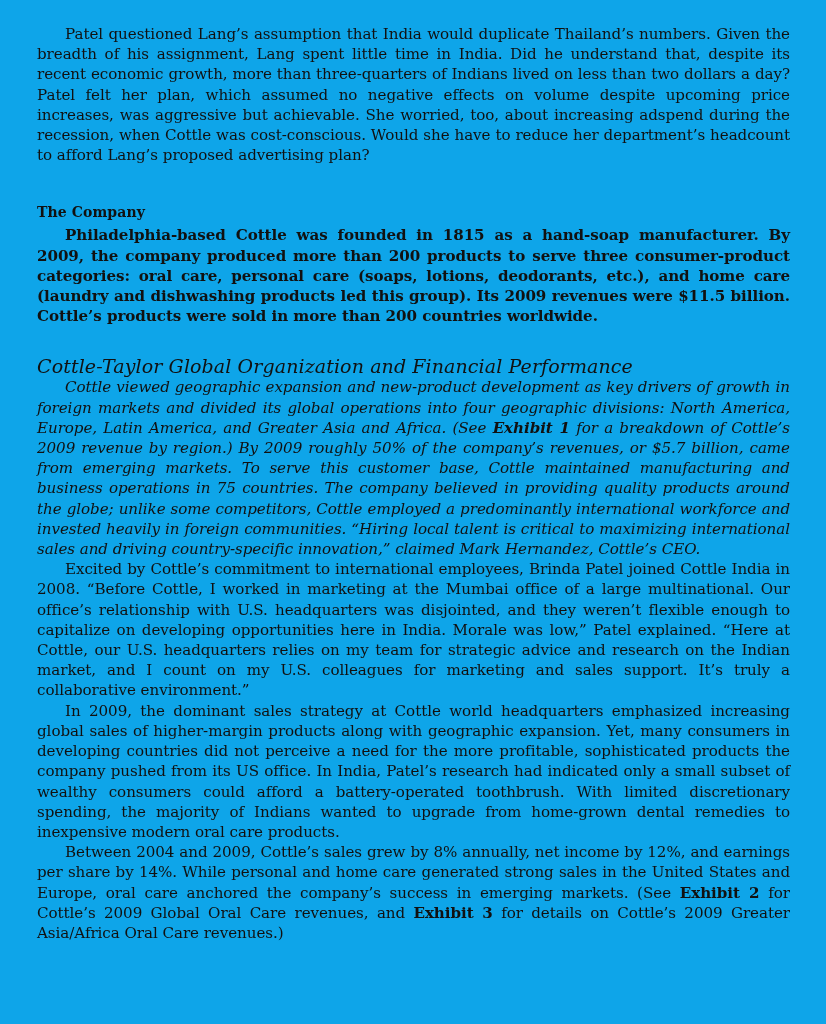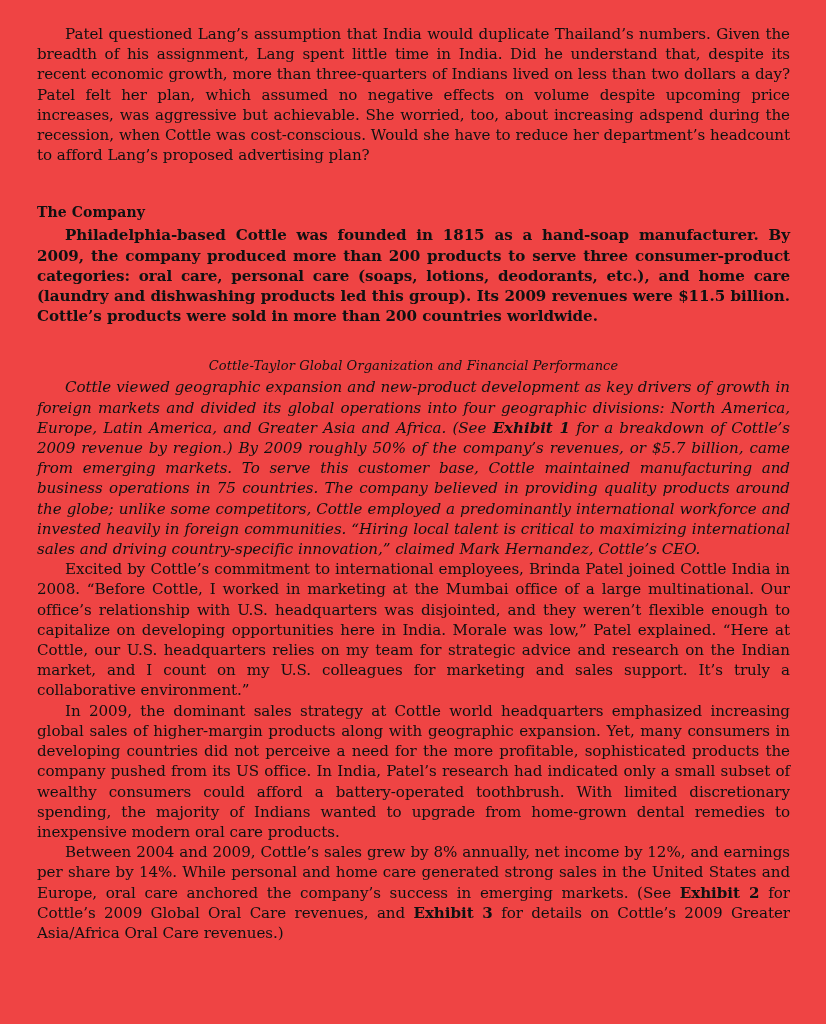--- a/index.html
+++ b/index.html
@@ -12,21 +12,21 @@
     height: 1024px;
     overflow: hidden;
     font-family: "DejaVu Serif", "Liberation Serif", serif;
     color: #111111;
   }
   .page {
     box-sizing: border-box;
     width: 826px;
     height: 1024px;
     padding: 24px 36px 10px 37px;
-    background: #ef4444;
+    background: #0ea5e9;
   }
   p.body-par {
     margin: 0 0 0 0;
     font-size: 15.1px;
     line-height: 20.2px;
     text-align: justify;
     text-indent: 28px;
     hyphens: none;
     letter-spacing: -0.05px;
     word-spacing: 0px;
@@ -37,25 +37,25 @@
     margin: 34px 0 0 0;
     font-size: 14px;
     line-height: 26px;
     font-weight: bold;
     text-align: left;
     text-indent: 0;
     letter-spacing: 0.1px;
   }
   h3.sub-heading {
     margin: 29px 0 0 0;
-    font-size: 13px;
+    font-size: 19px;
     line-height: 22px;
     font-weight: normal;
     font-style: italic;
-    text-align: center;
+    text-align: left;
     text-indent: 0;
     letter-spacing: 0.1px;
   }
   .after-heading {
     margin-top: 18px;
     font-weight: bold;
   }
   .after-subheading {
     margin-top: 17px;
     font-style: italic;

